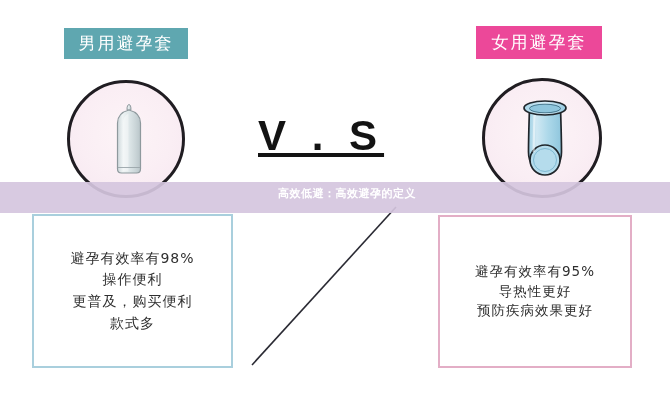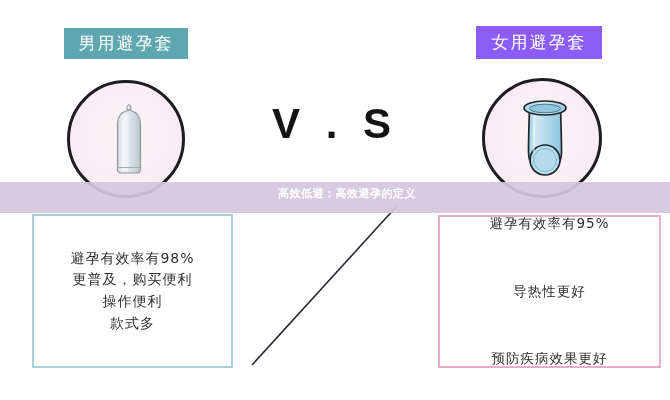--- a/index.html
+++ b/index.html
@@ -36,21 +36,21 @@
     top: 28px;
     width: 124px;
     height: 31px;
     background: #5fa7b0;
   }
   #badge-female {
     left: 476px;
     top: 26px;
     width: 126px;
     height: 33px;
-    background: #8b5cf6;
+    background: #ec4899;
   }
 
   
   .circle {
     position: absolute;
     border-radius: 50%;
     border: 3px solid #201d22;
     background: radial-gradient(circle at 50% 45%, #fdf4f7 0%, #faeef4 55%, #f6e7f0 100%);
     box-sizing: border-box;
     overflow: hidden;
@@ -70,28 +70,29 @@
   .circle svg {
     position: absolute;
     left: 0;
     top: 0;
   }
 
   
   #vs-text {
     position: absolute;
     left: 258px;
-    top: 100px;
+    top: 112px;
     width: 140px;
-    text-align: right;
+    text-align: left;
     font-size: 42px;
     font-weight: bold;
     color: #131313;
     letter-spacing: 7px;
     font-family: "Liberation Sans", sans-serif;
+    text-decoration: underline;
   }
 
   
   #watermark-band {
     position: absolute;
     left: 0;
     top: 182px;
     width: 670px;
     height: 31px;
     background: #d5c5de;
@@ -134,24 +135,23 @@
   #box-male {
     left: 32px;
     top: 214px;
     width: 201px;
     height: 154px;
     border: 2px solid #a9cfdd;
   }
   #box-female {
     left: 438px;
     top: 215px;
-    width: 223px;
+    width: 194px;
     height: 153px;
     border: 2px solid #e3aec6;
-    gap: 48px;
   }
   .info-line {
     color: #2f2f2f;
     font-size: 14px;
     line-height: 1.55;
     letter-spacing: 1px;
     white-space: nowrap;
     font-family: "DejaVu Sans", "Liberation Sans", sans-serif;
   }
   #box-female .info-line {
@@ -223,22 +223,22 @@
   </div>
 
   <div id="vs-text">V . S</div>
 
   <svg id="divider-line">
     <line x1="12" y1="170" x2="156" y2="12" stroke="#2a2a33" stroke-width="1.6"></line>
   </svg>
 
   <div class="info-box" id="box-male">
     <div class="info-line">避孕有效率有98%</div>
+    <div class="info-line">操作便利</div>
     <div class="info-line">更普及，购买便利</div>
-    <div class="info-line">操作便利</div>
     <div class="info-line">款式多</div>
   </div>
 
   <div class="info-box" id="box-female">
     <div class="info-line">避孕有效率有95%</div>
     <div class="info-line">导热性更好</div>
     <div class="info-line">预防疾病效果更好</div>
   </div>
 
   <div id="watermark-band"></div>

